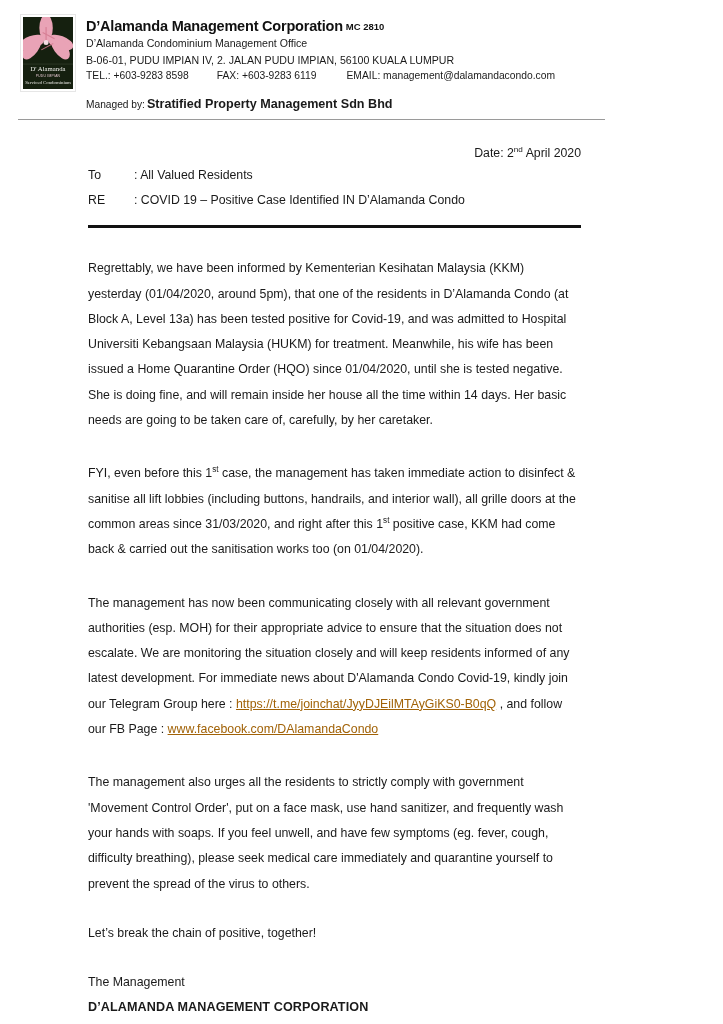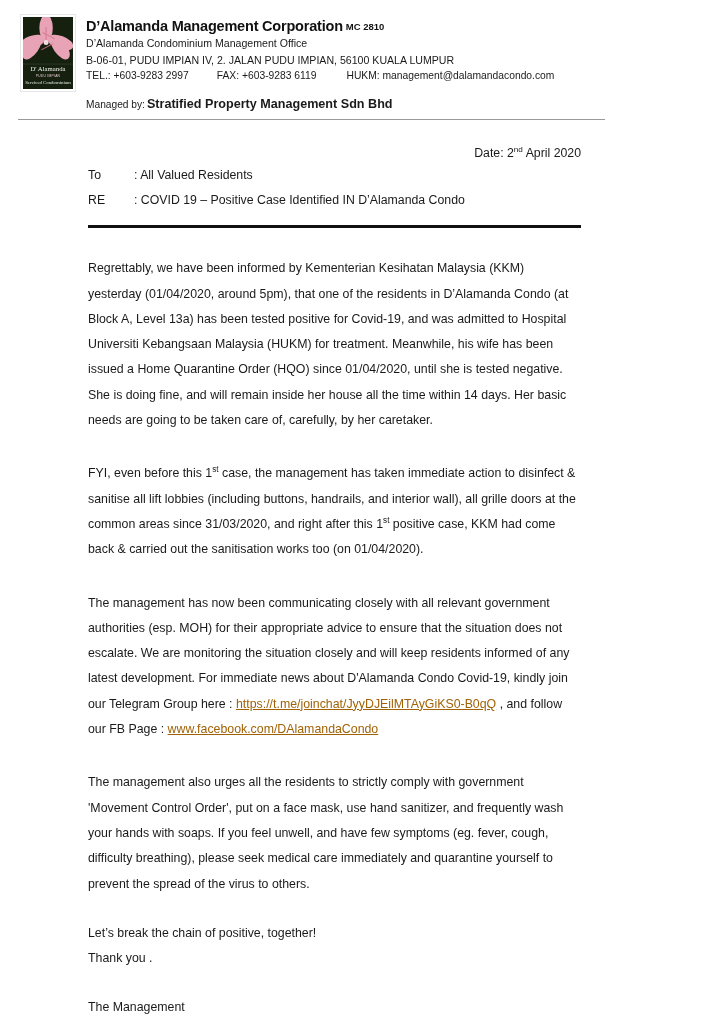--- a/index.html
+++ b/index.html
@@ -199,21 +199,21 @@
       </div>
     </div>
 
     <div class="lh-text">
       <div class="lh-title">
         <span>D’Alamanda Management Corporation</span><span class="mc">MC 2810</span>
       </div>
       <div class="lh-line">D’Alamanda Condominium Management Office</div>
       <div class="lh-line">B-06-01, PUDU IMPIAN IV, 2. JALAN PUDU IMPIAN, 56100 KUALA LUMPUR</div>
       <div class="lh-contact">
-        <span>TEL.: +603-9283 2997</span><span class="gap-a"></span><span>FAX: +603-9283 6119</span><span class="gap-b"></span><span>HUKM: management@dalamandacondo.com</span>
+        <span>TEL.: +603-9283 8598</span><span class="gap-a"></span><span>FAX: +603-9283 6119</span><span class="gap-b"></span><span>EMAIL: management@dalamandacondo.com</span>
       </div>
       <div class="lh-managed">
         <span>Managed by:</span><span class="mgr">Stratified Property Management Sdn Bhd</span>
       </div>
     </div>
   </div>
 
   <div class="rule-thin"></div>
 
 
@@ -248,21 +248,20 @@
 
     <p><span>The management has now been communicating closely with all relevant government authorities (esp. MOH) for their appropriate advice to ensure that the situation does not escalate. We are monitoring the situation closely and will keep residents informed of any latest development. For immediate news about D'Alamanda Condo Covid-19, kindly join our Telegram Group here : </span><a class="doc-link" href="#">https://t.me/joinchat/JyyDJEilMTAyGiKS0-B0qQ</a><span> , and follow our FB Page : </span><a class="doc-link" href="#">www.facebook.com/DAlamandaCondo</a></p>
 
     <div class="para-gap"></div>
 
     <p>The management also urges all the residents to strictly comply with government 'Movement Control Order', put on a face mask, use hand sanitizer, and frequently wash your hands with soaps. If you feel unwell, and have few symptoms (eg. fever, cough, difficulty breathing), please seek medical care immediately and quarantine yourself to prevent the spread of the virus to others.</p>
 
     <div class="para-gap-sm"></div>
 
     <p>Let’s break the chain of positive, together!</p>
-    <p>Thank you .</p>
 
     <div class="para-gap-sm"></div>
 
     <p>The Management</p>
     <p class="sign-name">D’ALAMANDA MANAGEMENT CORPORATION</p>
   </div>
 
 </div>
 
 </body></html>

